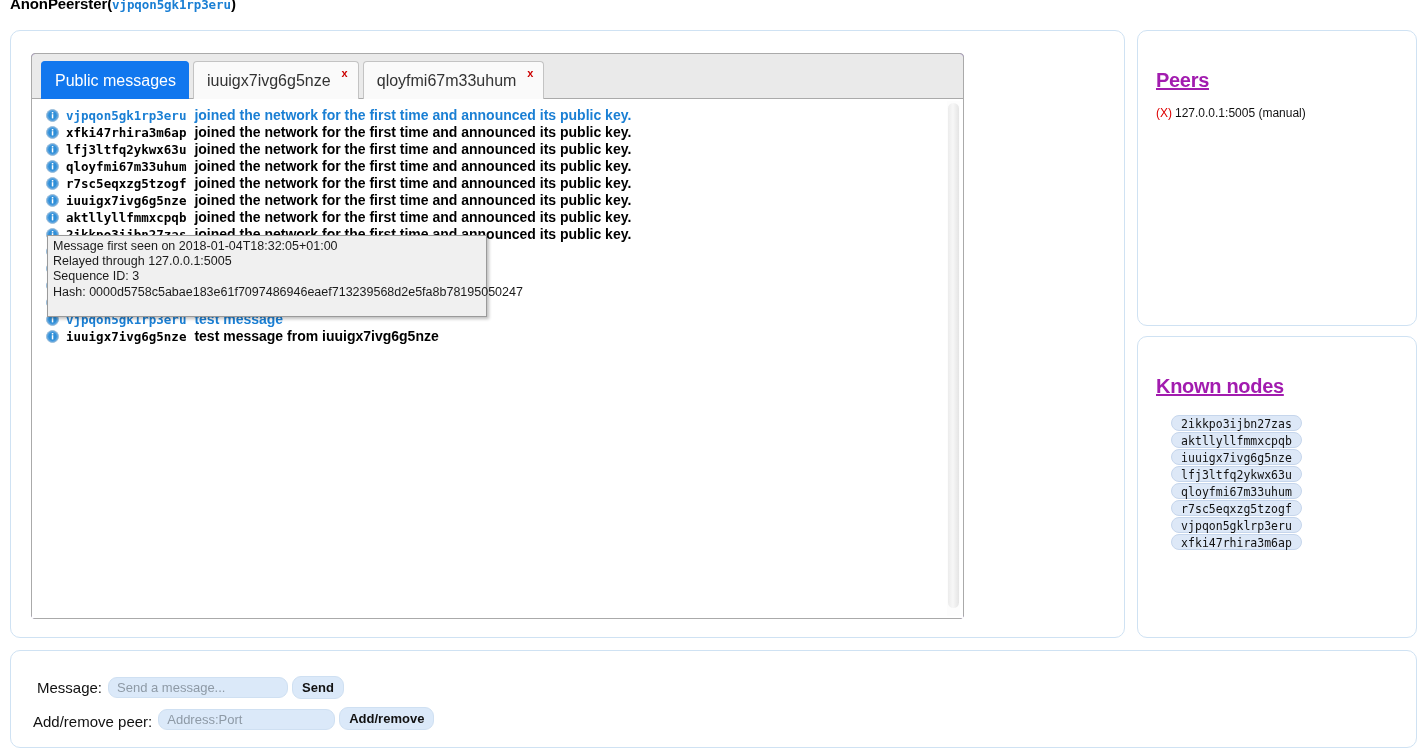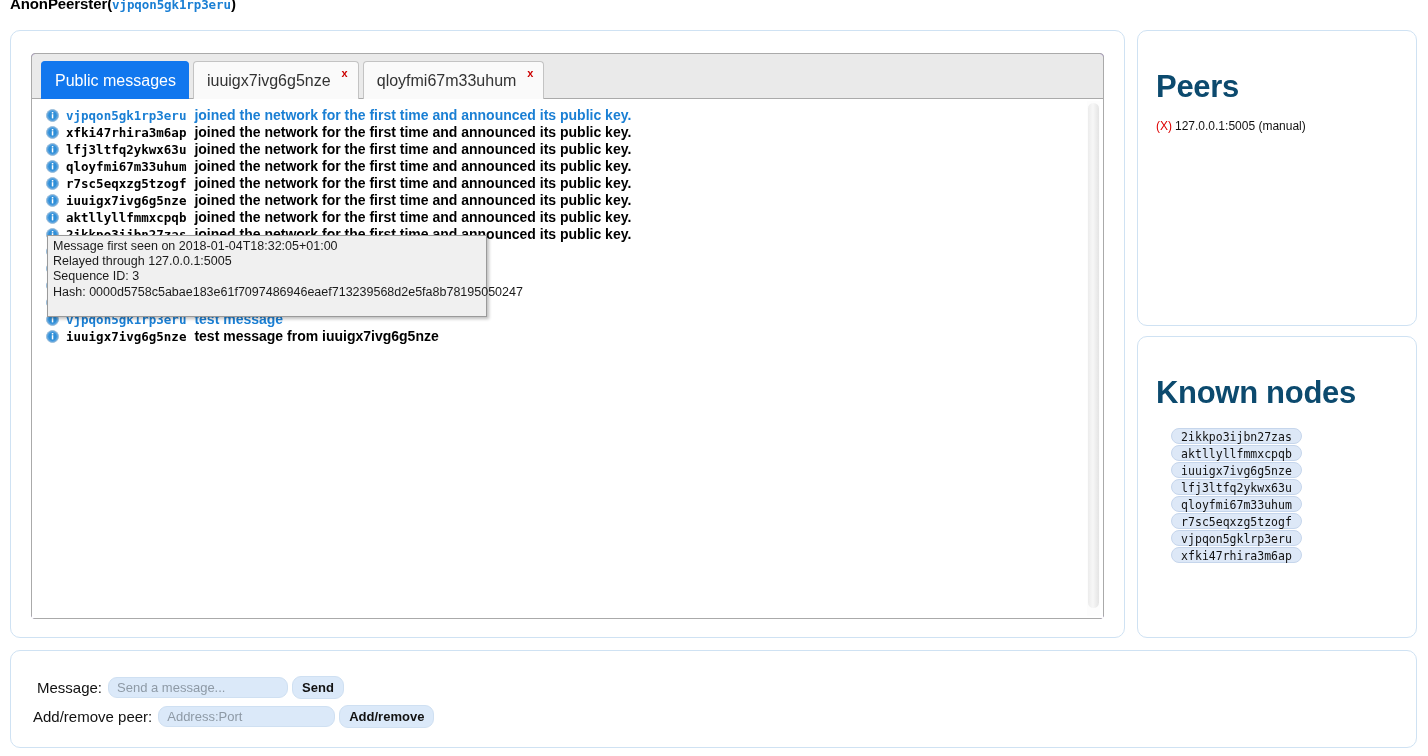--- a/index.html
+++ b/index.html
@@ -34,21 +34,21 @@
     border-radius: 10px;
   }
   #panel-main   { left: 10px;  top: 30px;  width: 1115px; height: 608px; }
   #panel-peers  { left: 1137px; top: 30px; width: 280px;  height: 296px; }
   #panel-nodes  { left: 1137px; top: 336px; width: 280px; height: 302px; }
   #panel-form   { left: 10px;  top: 650px;  width: 1407px; height: 98px; }
 
   
   .tabs-widget {
     position: absolute; left: 20px; top: 22px;
-    width: 1073px; height: 566px;
+    width: 933px; height: 566px;
     border: 1px solid #aaa;
     border-radius: 4px;
     background: #4c1d95;
   }
   .tab-strip {
     position: relative;
     height: 45px;
     background: #eaeaea;
     border-bottom: 1px solid #aaa;
     border-radius: 3px 3px 0 0;
@@ -154,26 +154,27 @@
   .vscroll .thumb {
     position: absolute;
     left: 1px; top: 2px;
     width: 11px; height: 505px;
     background: linear-gradient(to right,#ececec,#f7f7f7 45%,#e4e4e4);
     border-radius: 6px;
   }
 
   
   .side-title {
-    font-size: 31px;
+    font-size: 20px;
     font-weight: bold;
-    color: #0c4a6e;
+    color: #a21caf;
     margin: 0;
     padding: 38px 0 0 18px;
     letter-spacing: -0.3px;
+    text-decoration: underline;
   }
   .peer-row {
     padding: 14px 0 0 18px;
     font-size: 12px;
     color: #111;
     white-space: nowrap;
   }
   .peer-x {
     color: #dd0000;
     cursor: pointer;
@@ -234,21 +235,21 @@
     height: 23px;
     font-size: 13px;
     font-weight: bold;
     color: #111;
     padding: 0 9px;
     margin-left: 4px;
     cursor: pointer;
     font-family: "Liberation Sans", sans-serif;
   }
   .row-message { margin-left: 4px; }
-  .row-peer { margin-left: 0px; margin-top: 1px; }
+  .row-peer { margin-left: 0px; margin-top: 1px; align-items: flex-end; }
 </style>
 </head>
 <body>
 
 <div id="root">
 
   <div class="app-header">
     <span>AnonPeerster</span><span class="paren">(</span><span class="nodeid">vjpqon5gk1rp3eru</span><span class="paren">)</span>
   </div>
 

